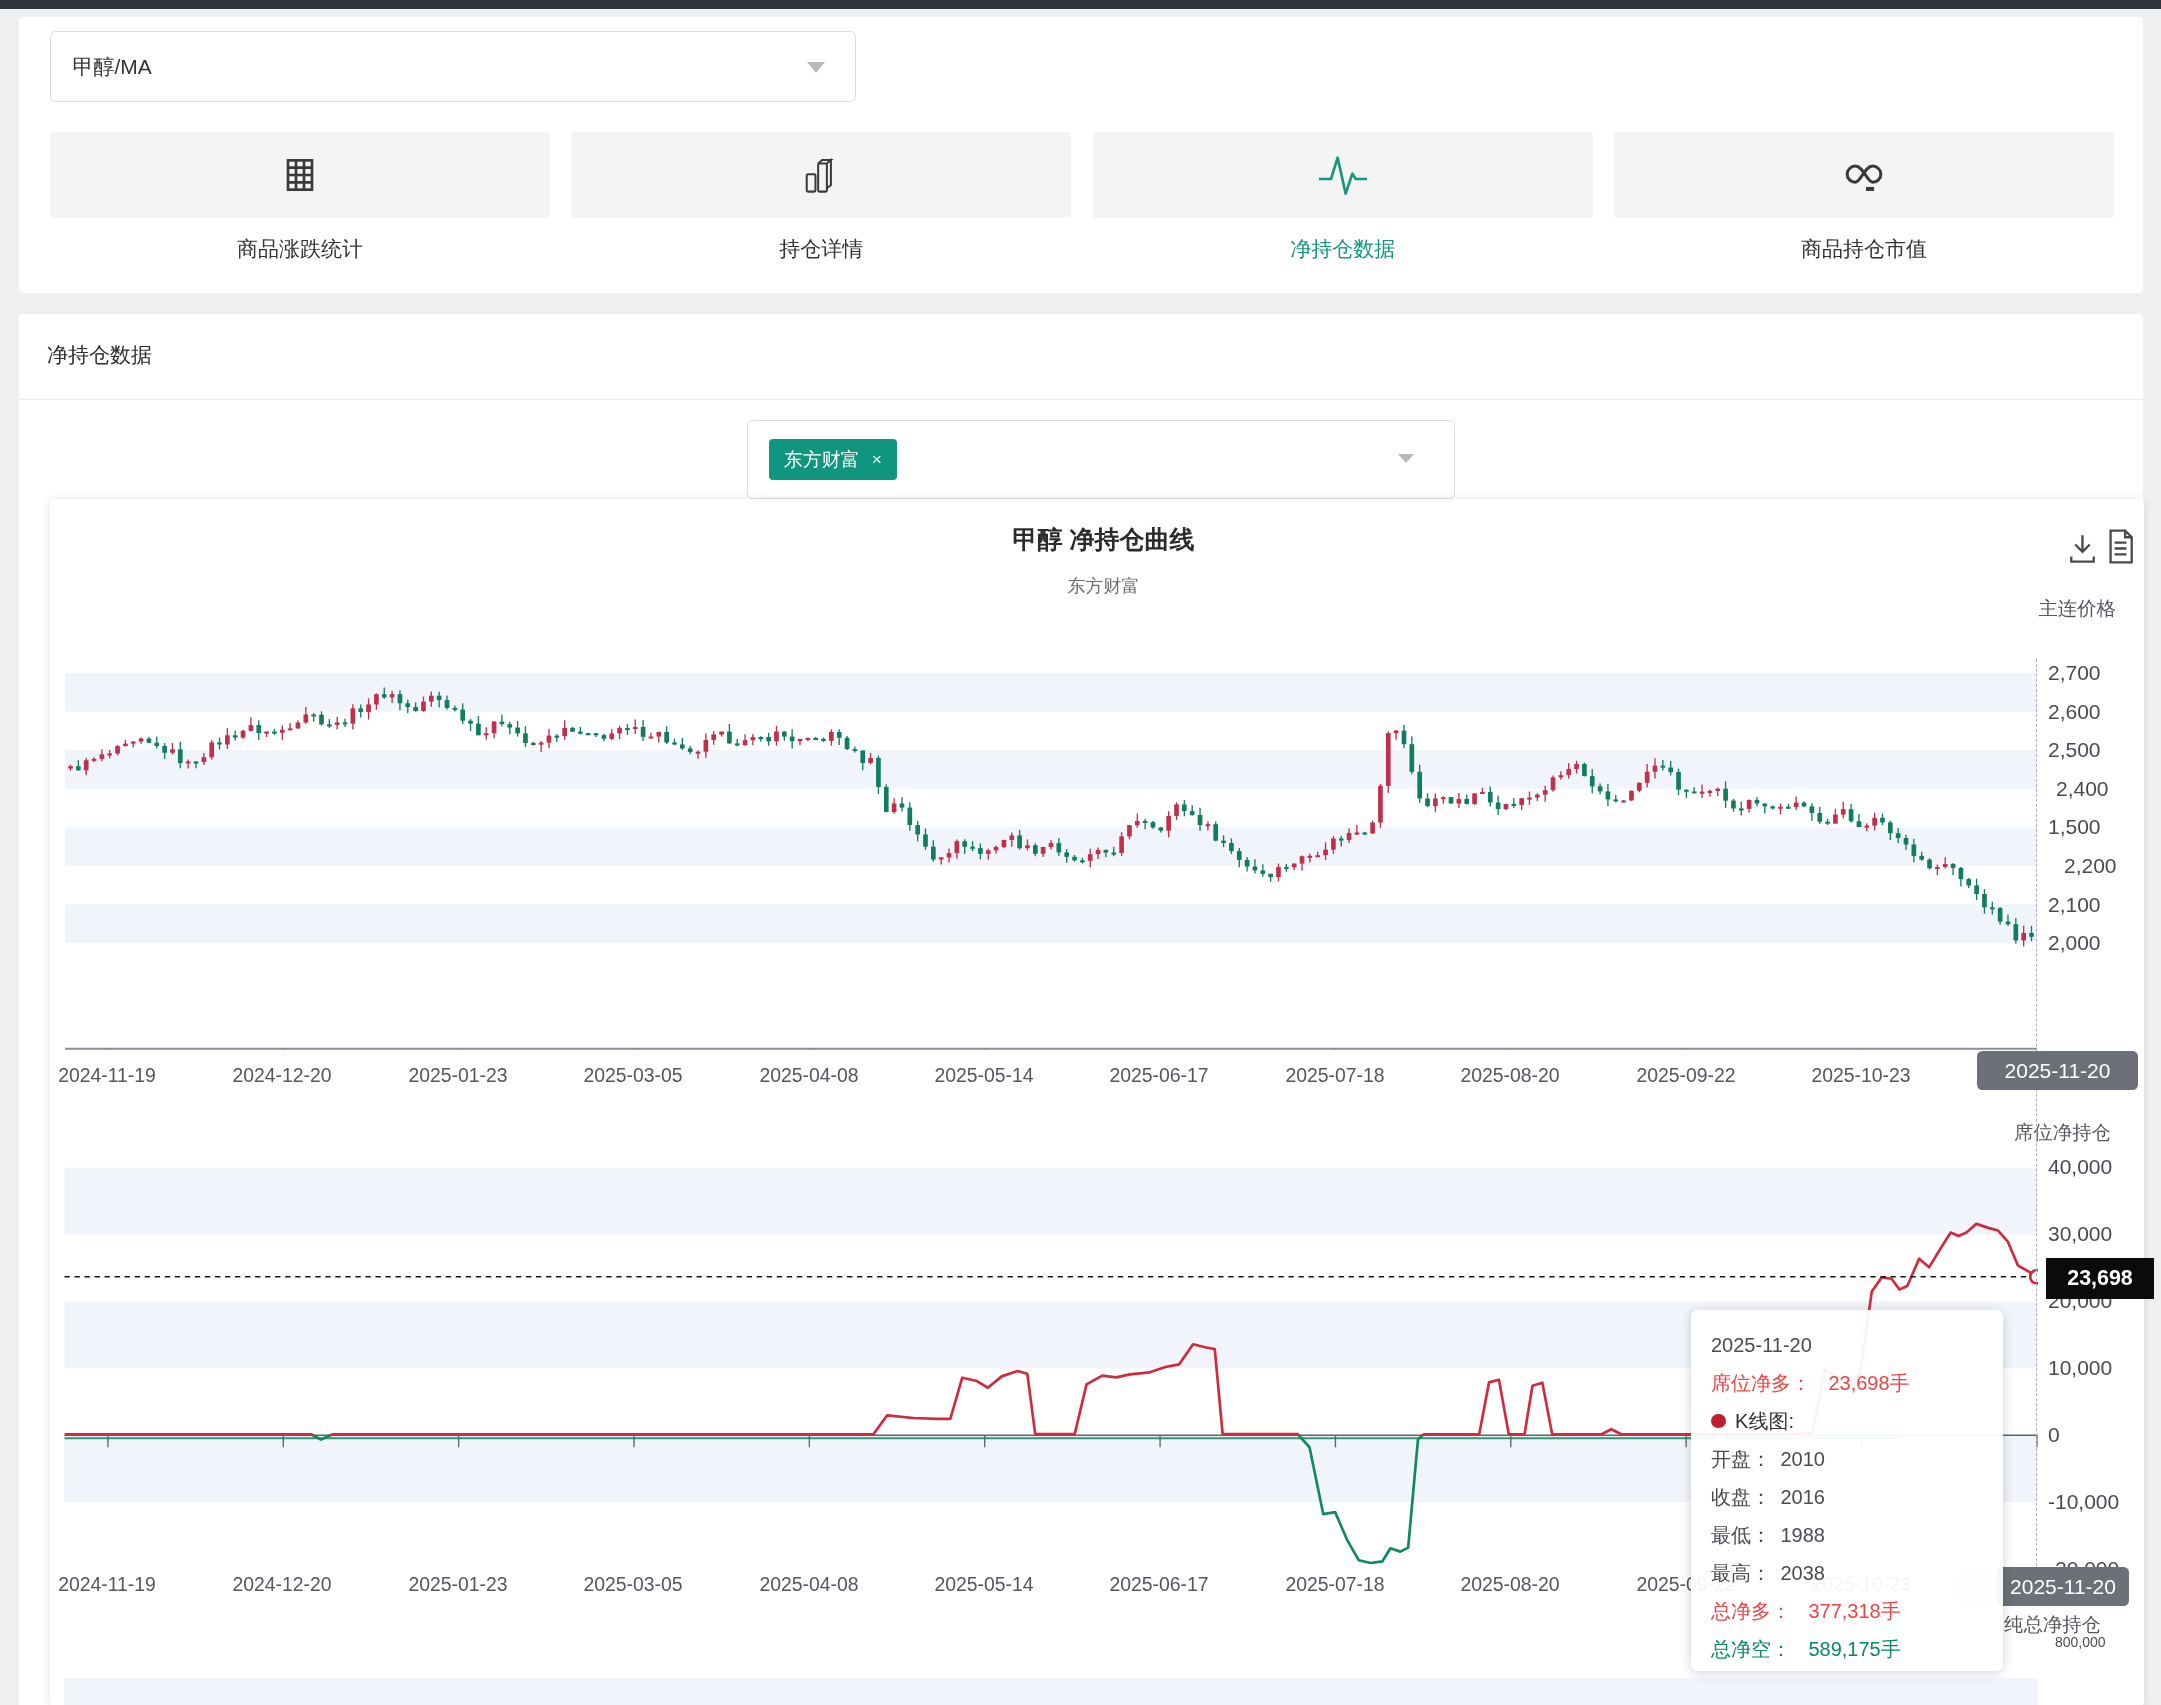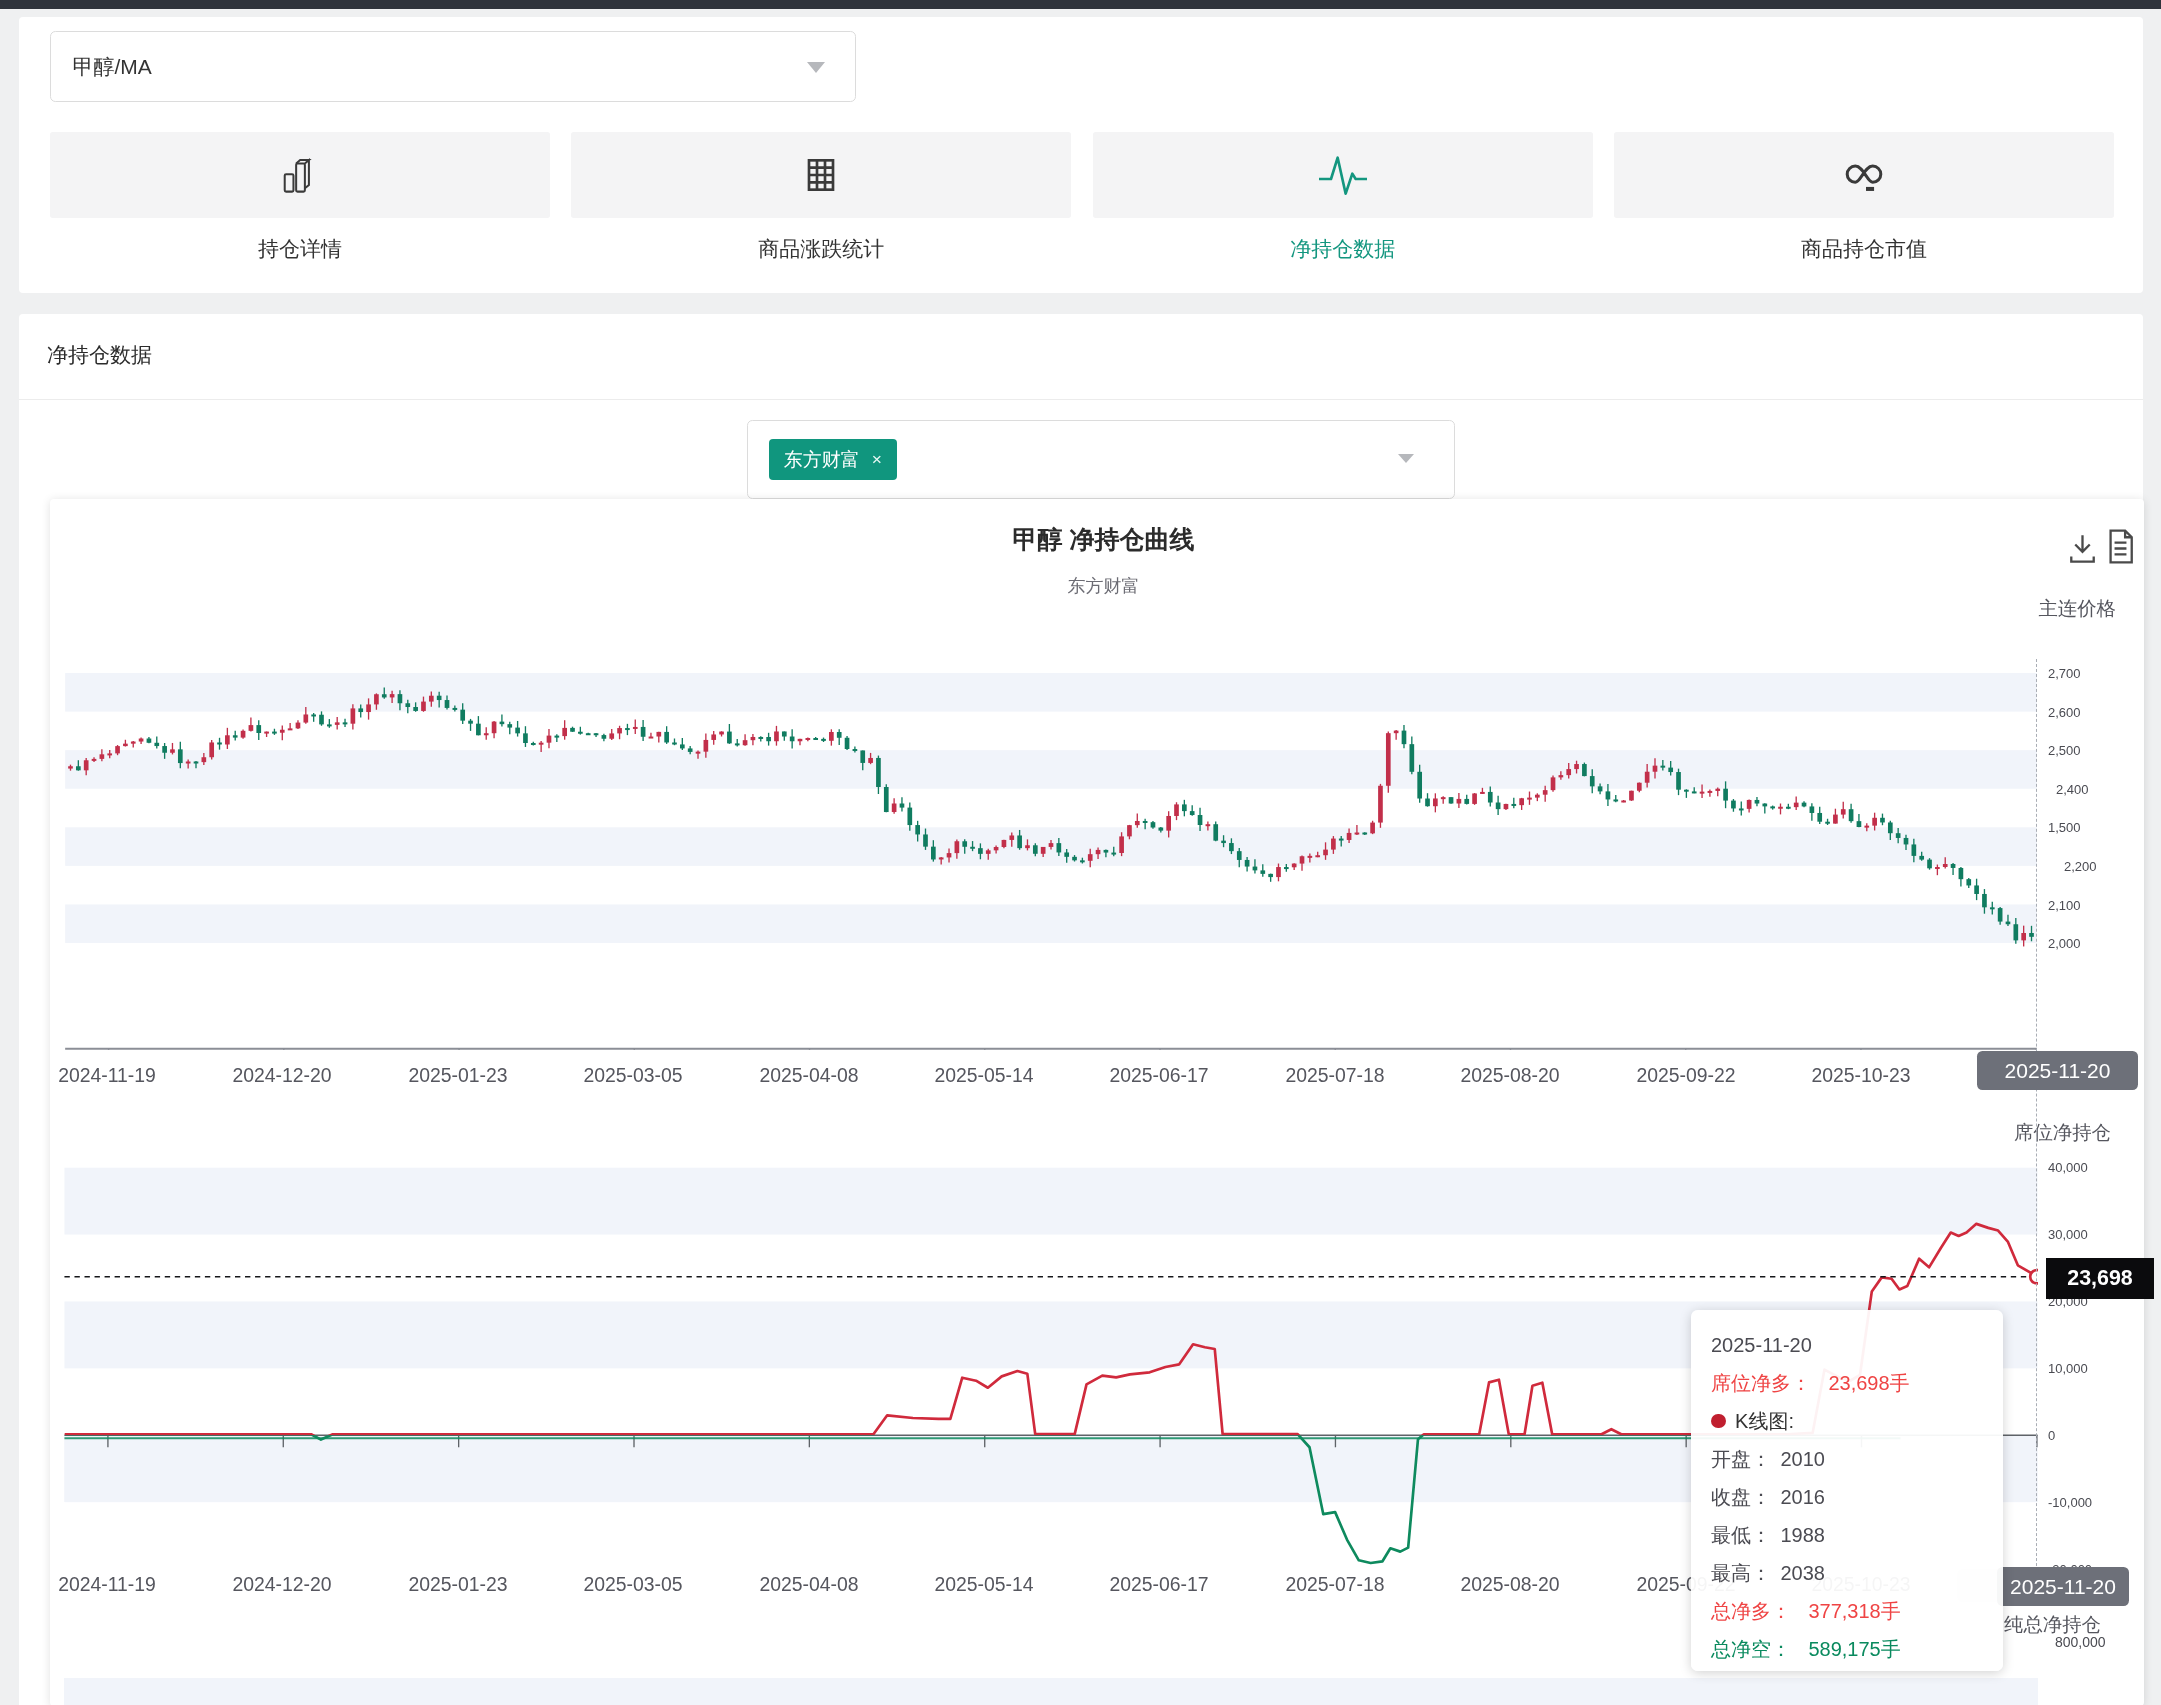--- a/index.html
+++ b/index.html
@@ -21,21 +21,21 @@
   .tab.active .lbl { color:#13967f; }
   .sec-title { left:47px; top:341px; font-size:21px; color:#2b2b2b; }
   .divider { left:19px; top:399px; width:2124px; height:0.7px; background:#ececec; }
   .select2 { left:747px; top:420px; width:708px; height:79px; border:0.7px solid #dcdcdc; border-radius:5.4px; background:#fff; }
   .chip { left:769px; top:439px; height:41px; background:#10967e; border-radius:4px; color:#fff; display:flex; align-items:center; padding:0 14.7px; font-size:19px; }
   .chip .x { margin-left:12px; font-size:17.4px; color:#eafaf6; }
   .chartcard { left:50px; top:499px; width:2094px; height:1207px; background:#fff; border-radius:4px; box-shadow:0 1.3px 9.4px rgba(0,0,0,.12); }
   .ctitle { left:769px; top:523px; width:669px; text-align:center; font-size:25px; font-weight:bold; color:#2b2b2b; }
   .csub { left:769px; top:574px; width:669px; text-align:center; font-size:18px; color:#6b6b73; }
   .rlabel { font-size:19.4px; color:#55565e; }
-  .ylab { position:absolute; left:2048px; font-size:13px; color:#4a4b52; transform:translateY(-50%); white-space:nowrap; }
+  .ylab { position:absolute; left:2048px; font-size:21px; color:#4a4b52; transform:translateY(-50%); white-space:nowrap; }
   .xlab { position:absolute; transform:translateX(-50%); font-size:19.4px; color:#55565e; white-space:nowrap; }
   .datetag { background:#6d7079; color:#fff; border-radius:5.4px; display:flex; align-items:center; justify-content:center; font-size:21px; }
   .lighttag { background:#e9e9eb; border-radius:5.4px; }
   .valtag { left:2046px; top:1258px; width:108px; height:41px; background:#0b0b0d; color:#fff; font-weight:bold; font-size:21.4px; display:flex; align-items:center; justify-content:center; }
   .vline { left:2036px; top:659px; width:0; height:947px; border-left:1.3px dashed #a9adb5; }
   .tooltip { left:1691px; top:1310px; width:312px; height:361px; background:rgba(255,255,255,.94); border-radius:6.7px; box-shadow:0 2px 12px rgba(0,0,0,.18); padding:16px 20px; }
   .tooltip .row { height:38px; display:flex; align-items:center; font-size:20px; color:#4b4b52; }
   .tooltip .red { color:#ef4444; }
   .tooltip .green { color:#0a8a5e; }
   .tooltip .dot { width:14.7px; height:14.7px; border-radius:50%; background:#c01f2f; margin-right:9.4px; flex:0 0 auto; }
@@ -50,36 +50,36 @@
 <div class="abs card card1"></div>
 
 <div class="abs select1">
   <span class="val">甲醇/MA</span>
   <span class="caret abs" style="left:756px; top:30px;"></span>
 </div>
 
 <div class="abs tabs">
   <div class="tab">
     <div class="iconbox">
+      <svg width="40" height="40" viewBox="0 0 60 60" style="position:static" fill="none" stroke="#3a3a3a" stroke-width="4">
+        <rect x="12" y="8" width="36" height="44"></rect>
+          <path d="M12 19 h36 M12 30 h36 M12 41 h36 M24 8 v44 M36 8 v44"></path>
+      </svg>
+    </div>
+    <div class="lbl">商品涨跌统计</div>
+  </div>
+  <div class="tab">
+    <div class="iconbox">
       <svg width="43" height="43" viewBox="0 0 64 64" style="position:static" fill="none" stroke="#3a3a3a" stroke-width="3">
         <rect x="10" y="30" width="13" height="26" rx="2"></rect>
           <rect x="27" y="14" width="13" height="42" rx="2"></rect>
           <path d="M27 14 l6 -5 h13 l-6 5 M40 14 l6 -5 v37 l-6 5"></path>
       </svg>
     </div>
     <div class="lbl">持仓详情</div>
-  </div>
-  <div class="tab">
-    <div class="iconbox">
-      <svg width="40" height="40" viewBox="0 0 60 60" style="position:static" fill="none" stroke="#3a3a3a" stroke-width="4">
-        <rect x="12" y="8" width="36" height="44"></rect>
-          <path d="M12 19 h36 M12 30 h36 M12 41 h36 M24 8 v44 M36 8 v44"></path>
-      </svg>
-    </div>
-    <div class="lbl">商品涨跌统计</div>
   </div>
   <div class="tab active">
     <div class="iconbox">
       <svg width="56" height="48" viewBox="0 0 84 72" style="position:static" fill="none" stroke="#13967f" stroke-width="4" stroke-linejoin="round">
         <path d="M6 42 h18 l10 -32 12 54 10 -30 5 8 h17"></path>
       </svg>
     </div>
     <div class="lbl">净持仓数据</div>
   </div>
   <div class="tab">

